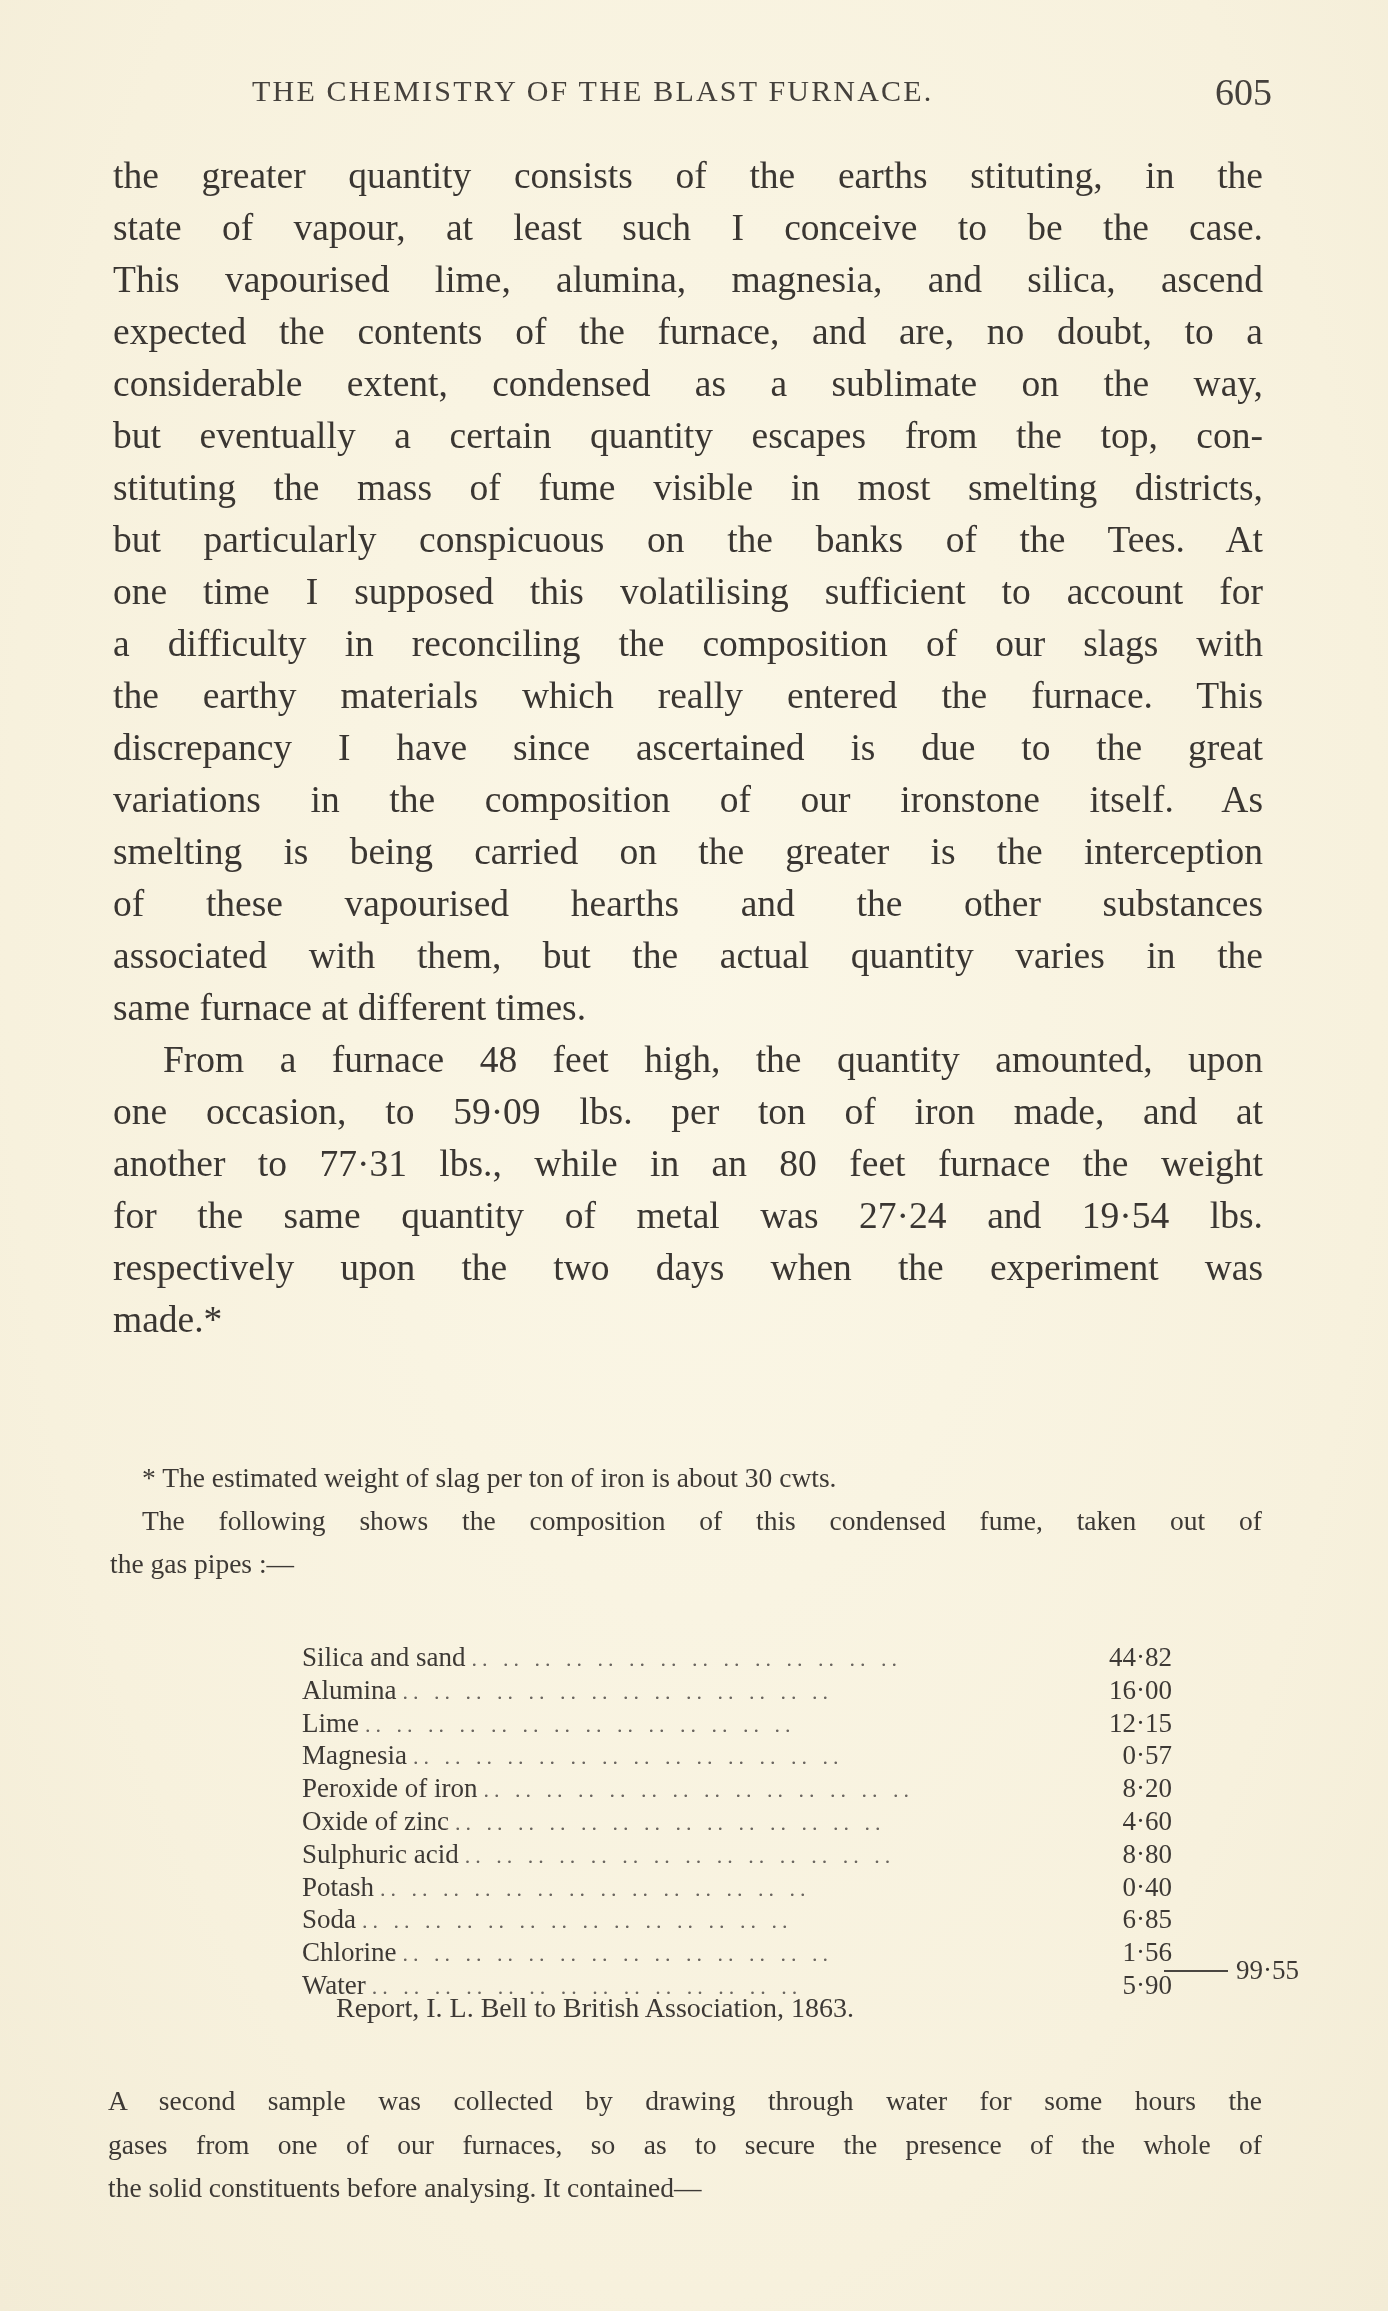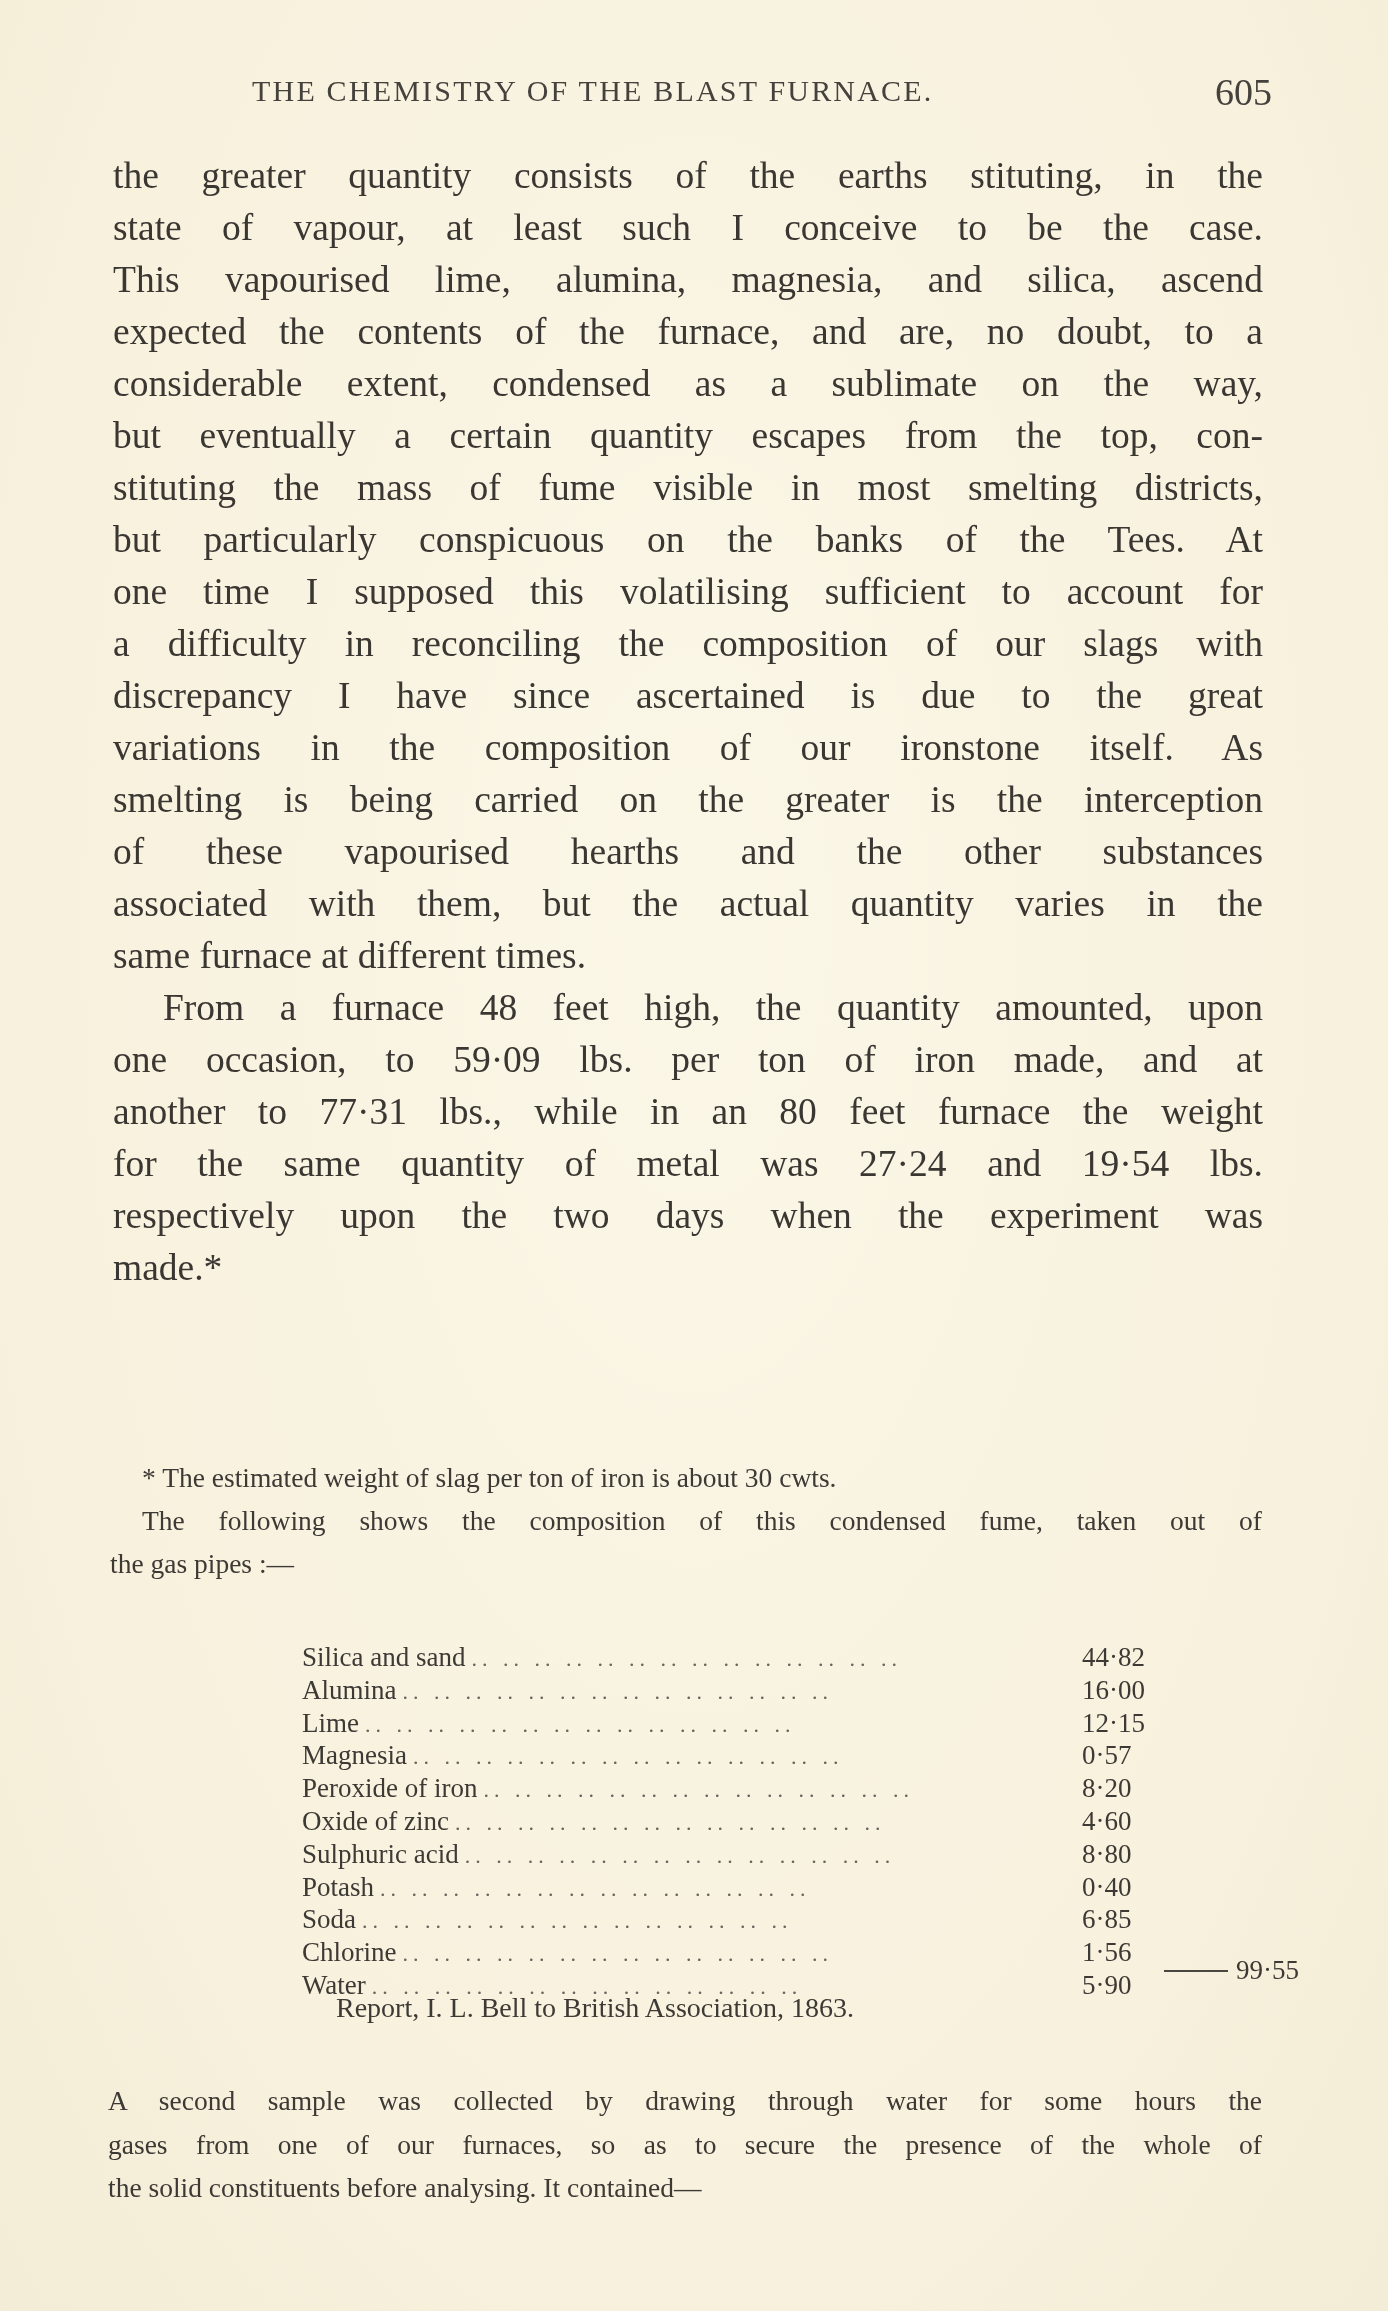--- a/index.html
+++ b/index.html
@@ -27,21 +27,21 @@
       font-family: "Liberation Serif", serif; font-size: 27.5px; line-height: 43px; color: #3d3935; }
     .fn-line { display: block; white-space: nowrap; }
     .fn-just { text-align: justify; text-align-last: justify; }
     .indent-fn { padding-left: 32px; }
     .composition { position: absolute; left: 302px; top: 1593px; width: 870px;
       font-family: "Liberation Serif", serif; font-size: 27px; line-height: 32.8px; color: #3d3935; }
     .comp-row { display: flex; align-items: baseline; height: 32.8px; }
     .comp-name { white-space: nowrap; flex: 0 0 auto; margin-top: 48px; }
     .comp-dots { flex: 1 1 auto; overflow: hidden; white-space: nowrap; margin: 0 6px;
       letter-spacing: 5px; color: #6a655f; font-size: 22px; }
-    .comp-value { flex: 0 0 90px; text-align: left; white-space: nowrap; }
+    .comp-value { flex: 0 0 90px; text-align: right; white-space: nowrap; }
     .comp-total { display: flex; justify-content: flex-end; align-items: center; height: 34px;
       width: 1000px; }
     .total-rule { width: 64px; height: 2px; background: #4a4641; margin-right: 8px; }
     .total-value { width: 66px; }
     .citation { position: absolute; left: 336px; top: 1992px; font-family: "Liberation Serif", serif;
       font-size: 28px; color: #3d3935; }
     .second-sample { position: absolute; left: 108px; top: 2035px; width: 1154px;
       font-family: "Liberation Serif", serif; font-size: 27.5px; line-height: 43.5px; color: #3d3935; margin-top: 44px; }
   </style>
 </head>
@@ -59,20 +59,21 @@
       <span class="line">the greater quantity consists of the earths stituting, in the</span>
       <span class="line">state of vapour, at least such I conceive to be the case.</span>
       <span class="line">This vapourised lime, alumina, magnesia, and silica, ascend</span>
       <span class="line">expected the contents of the furnace, and are, no doubt, to a</span>
       <span class="line">considerable extent, condensed as a sublimate on the way,</span>
       <span class="line">but eventually a certain quantity escapes from the top, con-</span>
       <span class="line">stituting the mass of fume visible in most smelting districts,</span>
       <span class="line">but particularly conspicuous on the banks of the Tees. At</span>
       <span class="line">one time I supposed this volatilising sufficient to account for</span>
       <span class="line">a difficulty in reconciling the composition of our slags with</span>
+      <span class="line">the earthy materials which really entered the furnace. This</span>
       <span class="line">discrepancy I have since ascertained is due to the great</span>
       <span class="line">variations in the composition of our ironstone itself. As</span>
       <span class="line">smelting is being carried on the greater is the interception</span>
       <span class="line">of these vapourised hearths and the other substances</span>
       <span class="line">associated with them, but the actual quantity varies in the</span>
       <span class="line last">same furnace at different times.</span>
     </p>
     <p class="para indent">
       <span class="line first">From a furnace 48 feet high, the quantity amounted, upon</span>
       <span class="line">one occasion, to 59·09 lbs. per ton of iron made, and at</span>

